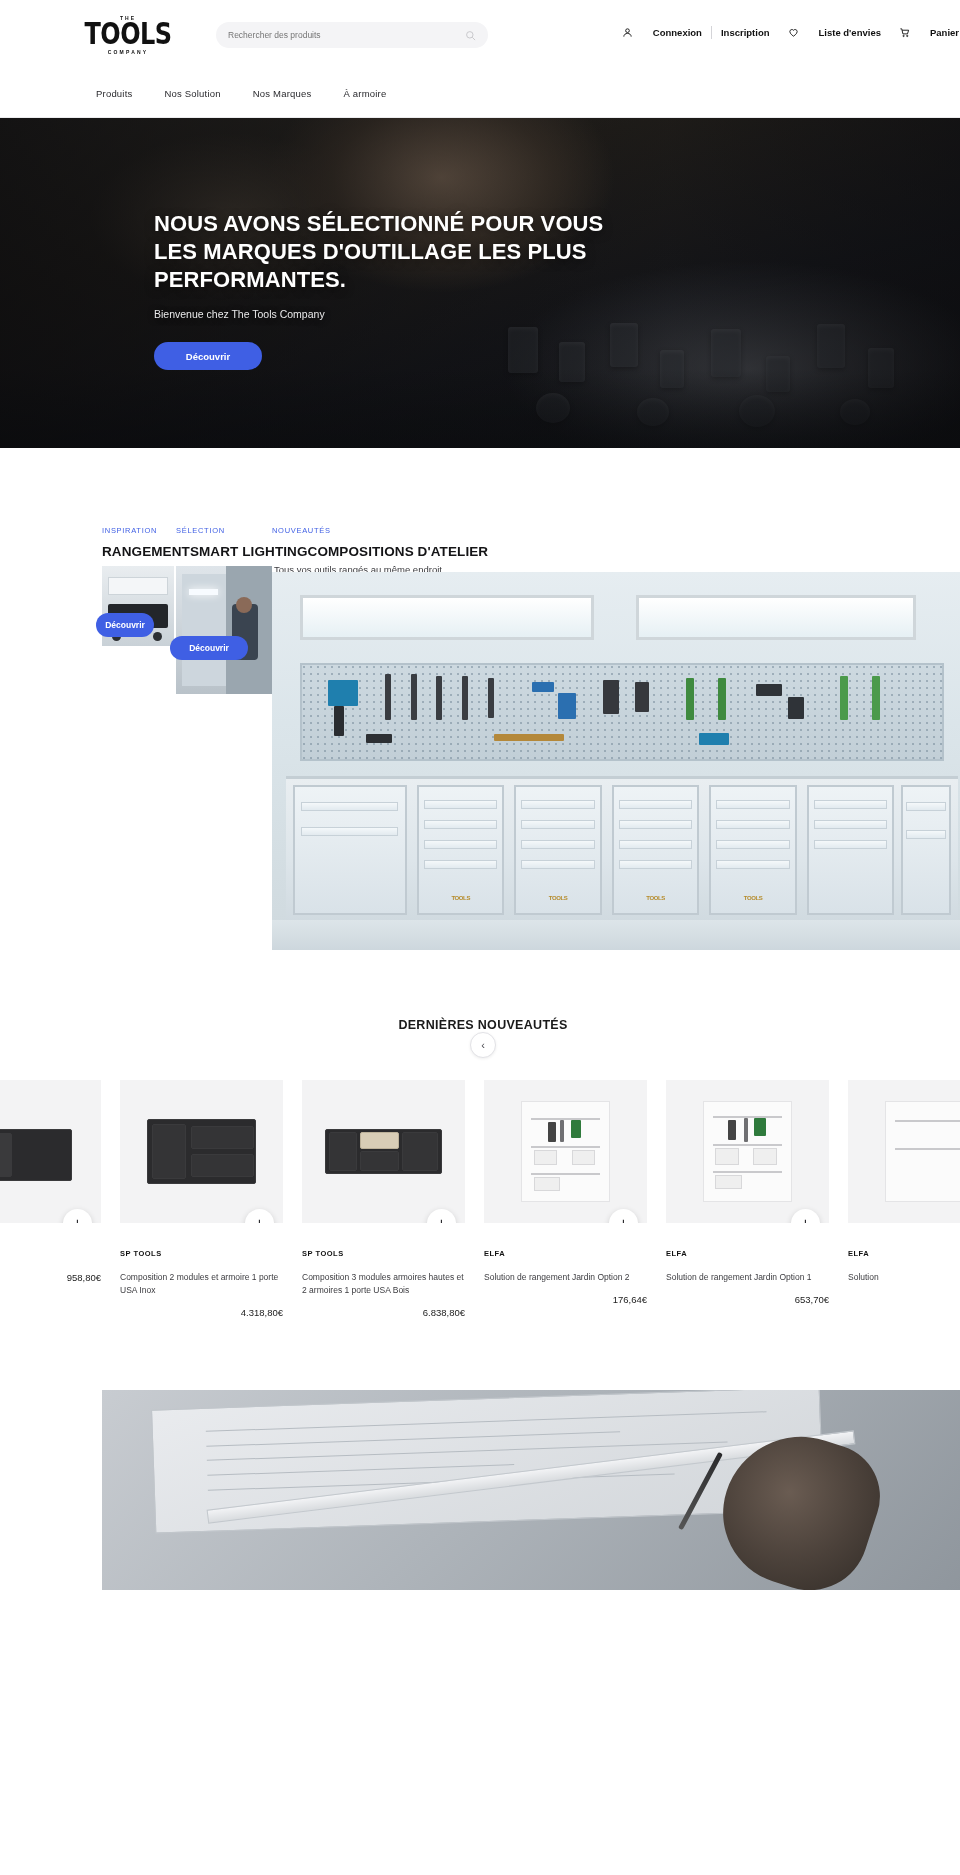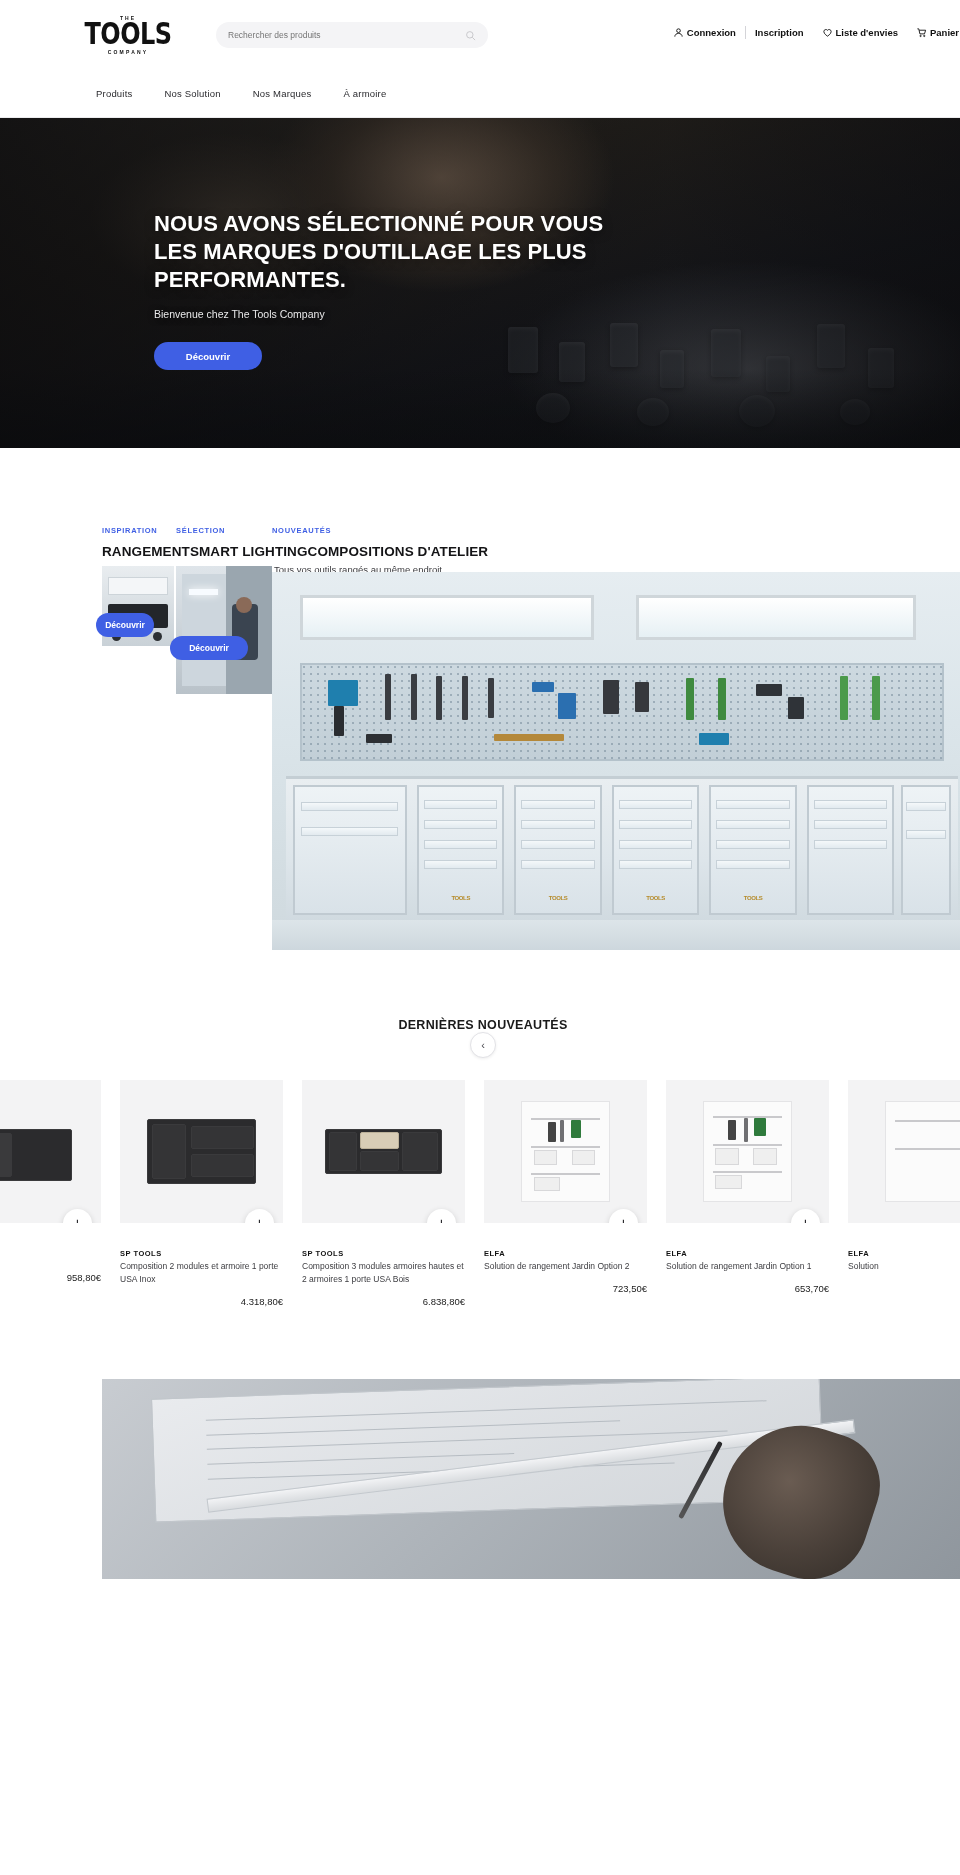--- a/index.html
+++ b/index.html
@@ -82,21 +82,21 @@
     position: absolute;
     right: -8px;
     top: 26px;
     display: flex;
     align-items: center;
     font-size: 9.5px;
     font-weight: bold;
     color: #111;
     white-space: nowrap;
   }
-  .ha-item { display: flex; align-items: center; gap: 3px; padding: 0 9px; cursor: pointer; }
+  .ha-item { display: flex; align-items: center; gap: 20px; padding: 0 9px; cursor: pointer; }
   .ha-sep { width: 1px; height: 13px; background: #d4d4d8; }
   .ha-ico { width: 11px; height: 11px; display:inline-block; }
 
   .navbar {
     height: 48px;
     background: #fff;
     border-bottom: 1px solid #ececee;
     display: flex;
     align-items: center;
     padding-left: 96px;
@@ -184,21 +184,21 @@
     font-size: 15px;
     font-weight: 800;
     letter-spacing: .4px;
     color: #141416;
   }
   .sel-wrap { position: relative; margin-top: 34px; height: 420px; }
 
   .sel-tabs { position: absolute; top: 0; left: 102px; display: flex; }
   .sel-tab {
     font-size: 7.5px;
-    font-weight: 700;
+    font-weight: 400;
     letter-spacing: .7px;
     color: #3f5fe4;
     cursor: pointer;
     text-transform: uppercase;
   }
   .sel-tab.t1 { position:absolute; left:0; }
   .sel-tab.t2 { position:absolute; left:74px; }
   .sel-tab.t3 { position:absolute; left:170px; }
 
   .sel-heads { position: absolute; top: 18px; left: 102px; display: flex; }
@@ -321,21 +321,21 @@
     position: absolute;
     right: 9px; bottom: -15px;
     width: 29px; height: 29px; border-radius: 50%;
     background: #fff; border: none;
     box-shadow: 0 2px 6px rgba(0,0,0,.16);
     display:flex; align-items:center; justify-content:center;
     font-size: 16px; color: #2c2c30; cursor: pointer; line-height:1;
     font-family: "Liberation Sans", sans-serif;
   }
   .card-brand { margin-top: 26px; font-size: 7.5px; font-weight: 800; letter-spacing:.5px; color:#111; }
-  .card-name { margin-top: 2px; font-size: 8.5px; color: #3c3c40; line-height: 1.5; }
+  .card-name { margin-top: 13px; font-size: 8.5px; color: #3c3c40; line-height: 1.5; }
   .card-price { margin-top: 10px; font-size: 9.5px; color:#222; text-align: right; }
 
   
   .pw { width:80%; height:80%; position:relative; }
   .blk-unit { position:absolute; background:#2b2b2d; border:1px solid #3a3a3c; border-radius:2px; }
   .elfa-board { position:absolute; inset:6% 16%; background:#fbfbfb; border:1px solid #e4e4e6; }
   .elfa-rail { position:absolute; left:10%; right:10%; height:2px; background:#c9c9cc; }
   .elfa-box { position:absolute; background:#efefef; border:1px solid #d8d8da; }
   .elfa-item { position:absolute; border-radius:1px; }
 
@@ -641,21 +641,21 @@
             <div class="elfa-box" style="left:14%;top:76%;width:30%;height:14%"></div>
             <div class="elfa-item" style="left:44%;top:18%;width:4px;height:22px;background:#6f6f72"></div>
             <div class="elfa-item" style="left:56%;top:18%;width:10px;height:18px;background:#2f7a3c"></div>
             <div class="elfa-item" style="left:30%;top:20%;width:8px;height:20px;background:#444"></div>
           </div>
         </div>
         <button class="plus-btn">+</button>
       </div>
       <div class="card-brand">ELFA</div>
       <div class="card-name">Solution de rangement Jardin Option 2</div>
-      <div class="card-price">723,50€</div>
+      <div class="card-price">176,64€</div>
     </div>
 
     <div class="card">
       <div class="card-img">
         <div class="pw">
           <div class="elfa-board">
             <div class="elfa-rail" style="top:14%"></div>
             <div class="elfa-rail" style="top:42%"></div>
             <div class="elfa-rail" style="top:70%"></div>
             <div class="elfa-box" style="left:12%;top:46%;width:28%;height:18%"></div>

